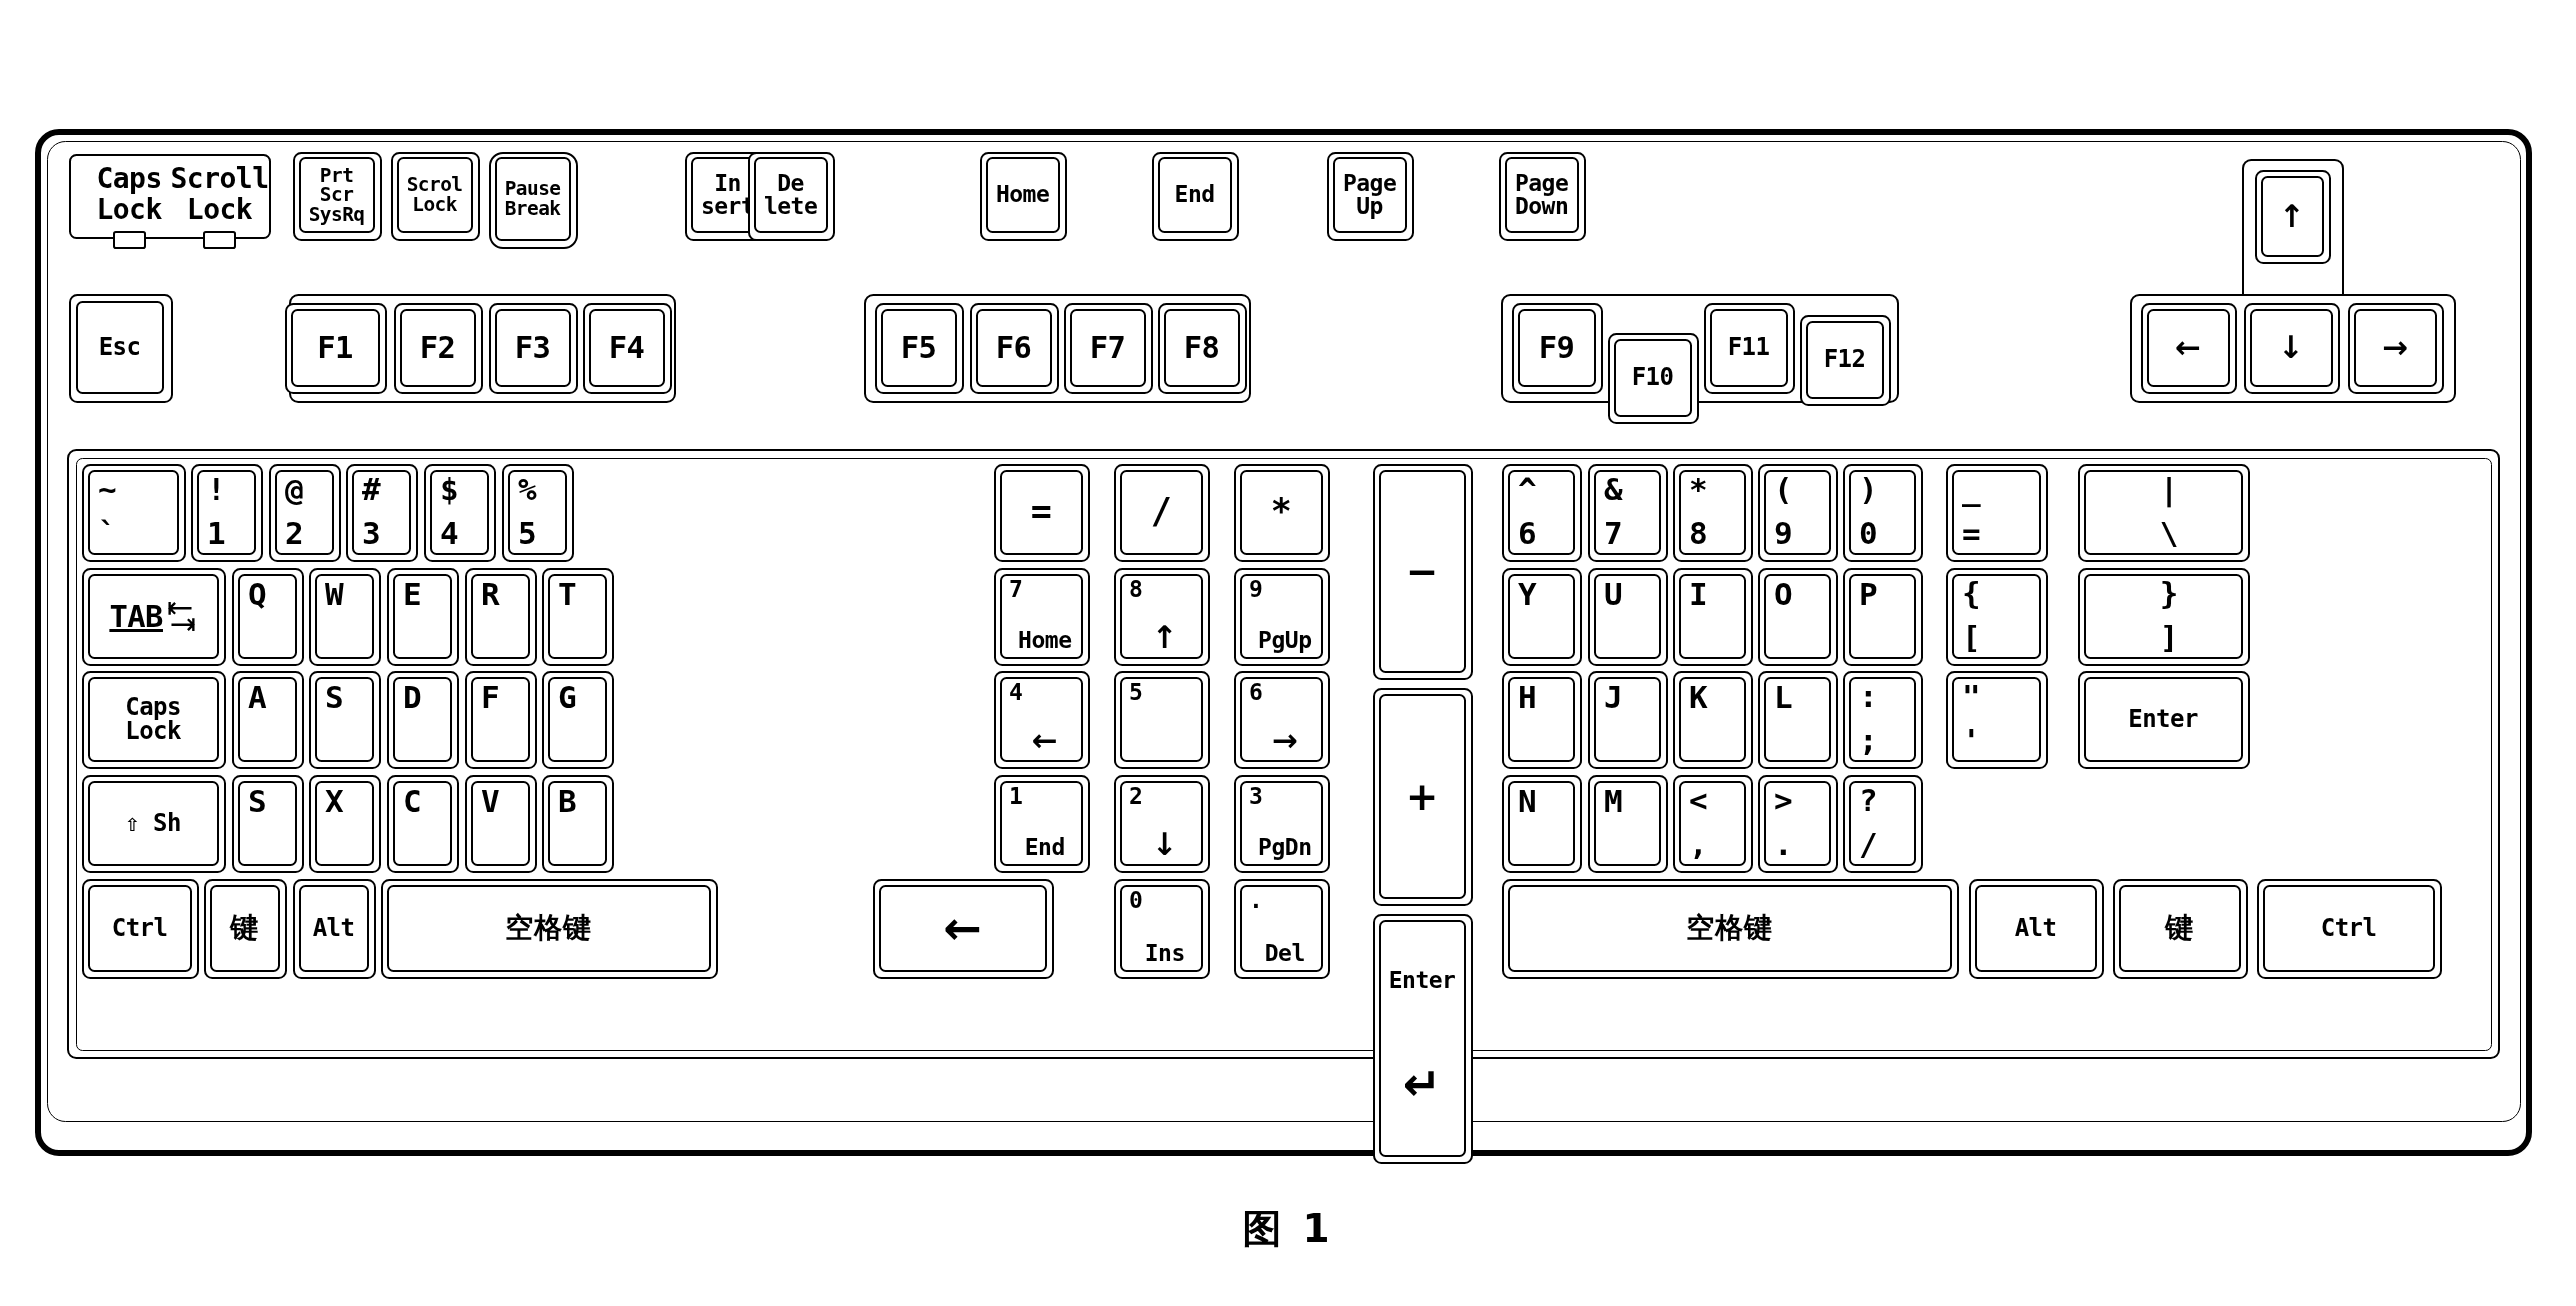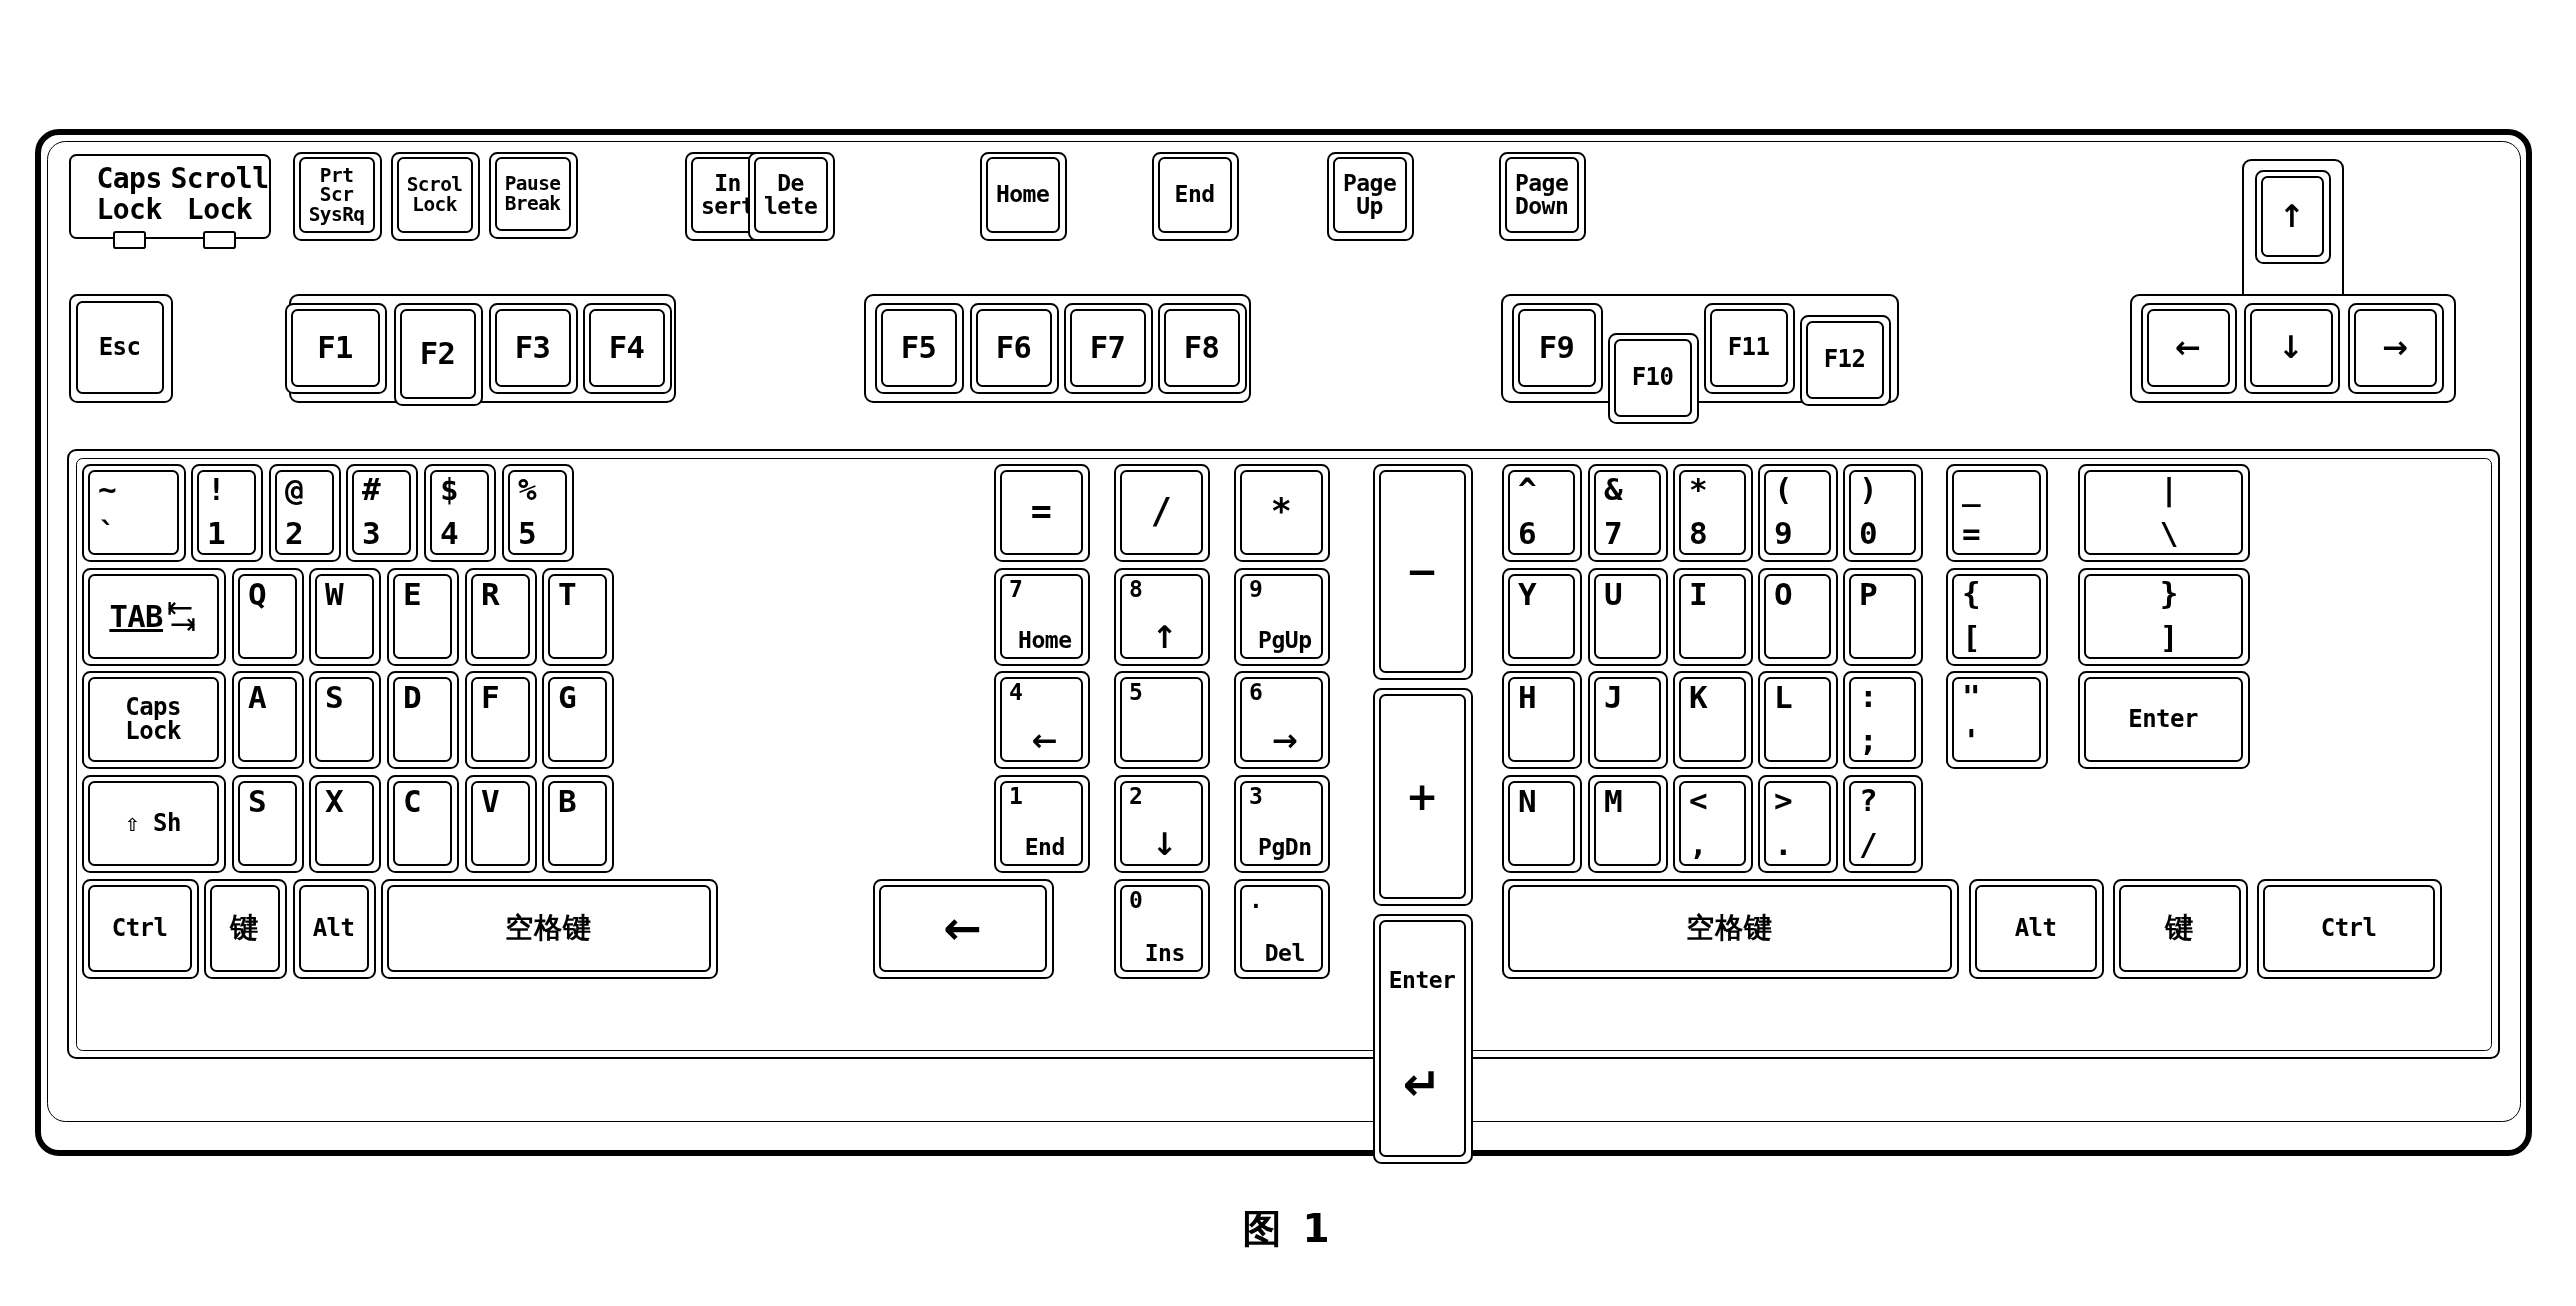--- a/index.html
+++ b/index.html
@@ -223,21 +223,21 @@
       </div>
     </div>
 
     <div class="key tight" style="left:350px; top:16.6px; width:89px; height:89px;">
       <div class="cap stack">
         <div class="lbl s-xs">Scrol</div>
         <div class="lbl s-xs">Lock</div>
       </div>
     </div>
 
-    <div class="key tight" style="left:448px; top:16.6px; width:89px; height:87px;">
+    <div class="key tight" style="left:448px; top:16.6px; width:89px; height:97px;border-radius:14px;">
       <div class="cap stack">
         <div class="lbl s-xs">Pause</div>
         <div class="lbl s-xs">Break</div>
       </div>
     </div>
 
     <div class="key tight" style="left:644px; top:16.6px; width:87px; height:89px;">
       <div class="cap stack">
         <div class="lbl s-sm">In</div>
         <div class="lbl s-sm">sert</div>
@@ -285,21 +285,21 @@
         <div class="lbl s-md">Esc</div>
       </div>
     </div>
 
     <div class="group-frame" style="left:248px; top:159px; width:387px; height:109px;"></div>
     <div class="key tight" style="left:244px; top:168px; width:102px; height:91px;">
       <div class="cap stack">
           <div class="lbl s-lg">F1</div>
         </div>
     </div>
-    <div class="key tight" style="left:353px; top:168px; width:89px; height:103px;">
+    <div class="key tight" style="left:353px; top:168px; width:89px; height:91px;">
       <div class="cap stack">
           <div class="lbl s-lg">F2</div>
         </div>
     </div>
     <div class="key tight" style="left:448px; top:168px; width:89px; height:91px;">
       <div class="cap stack">
           <div class="lbl s-lg">F3</div>
         </div>
     </div>
     <div class="key tight" style="left:542px; top:168px; width:89px; height:91px;">

